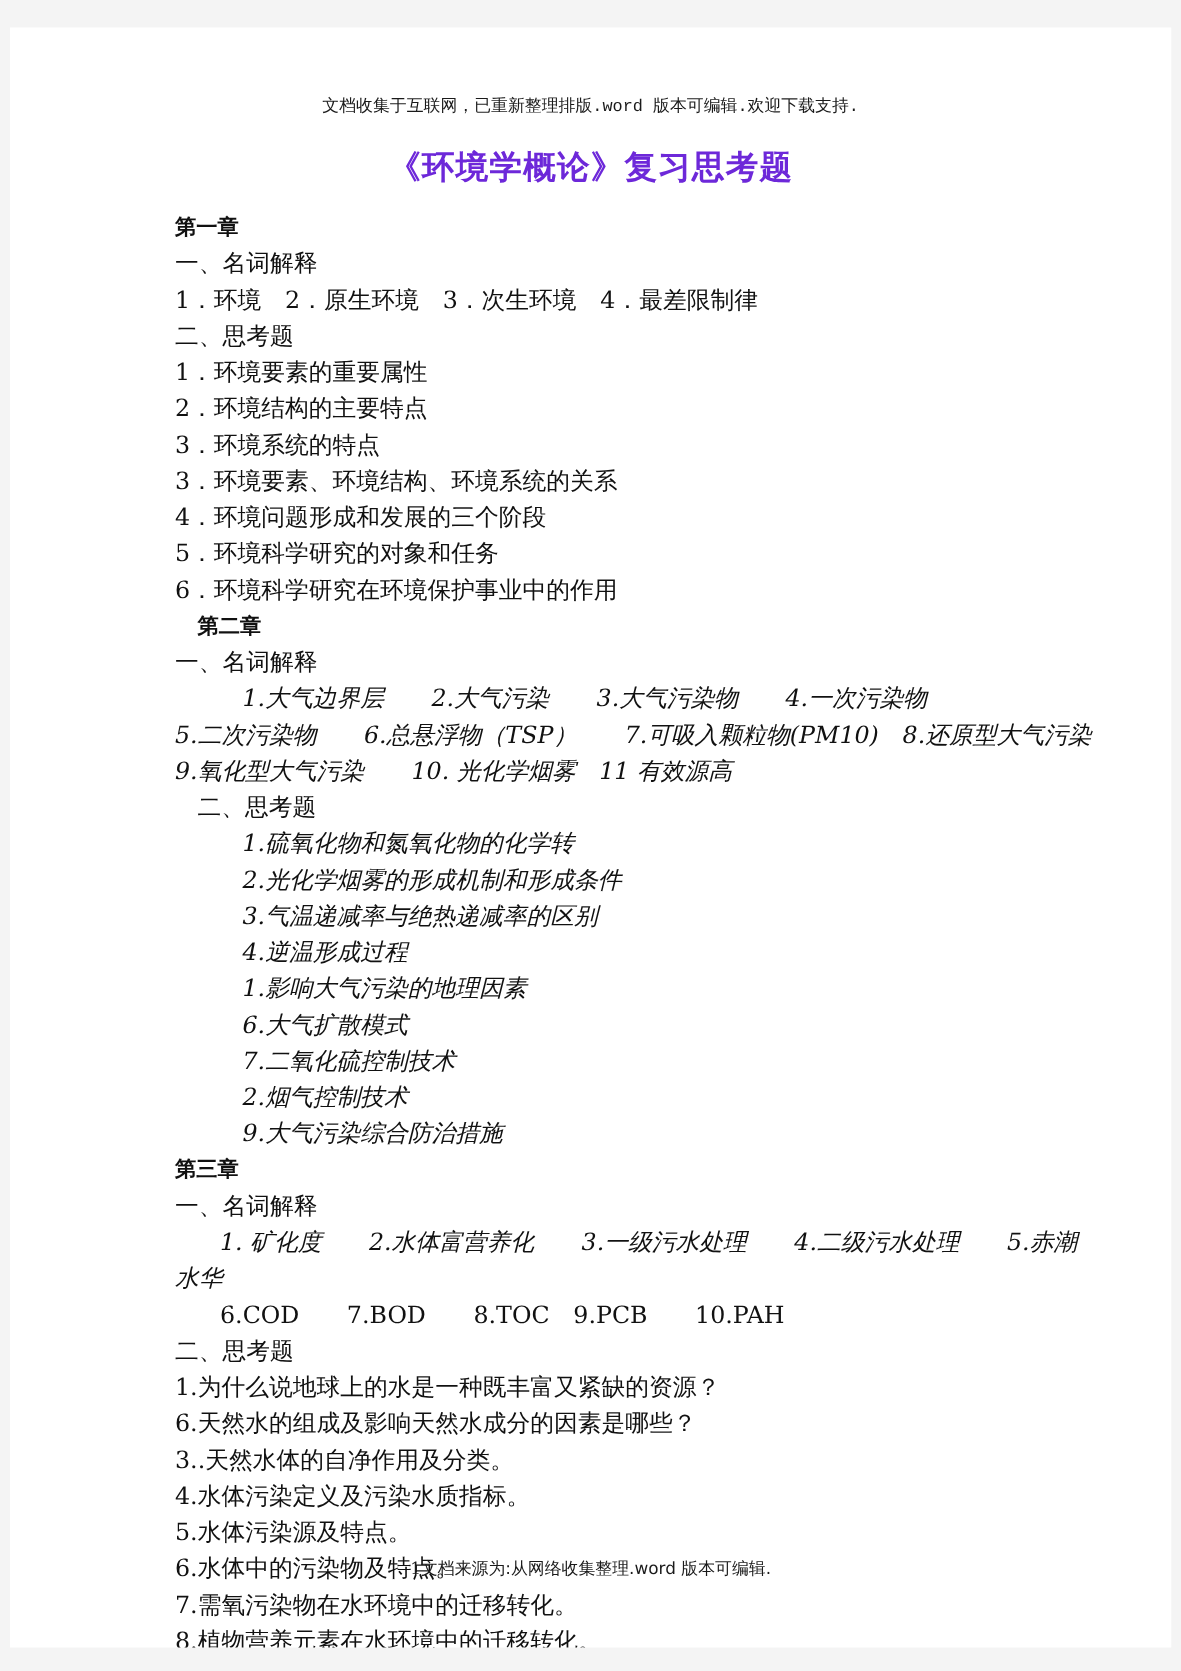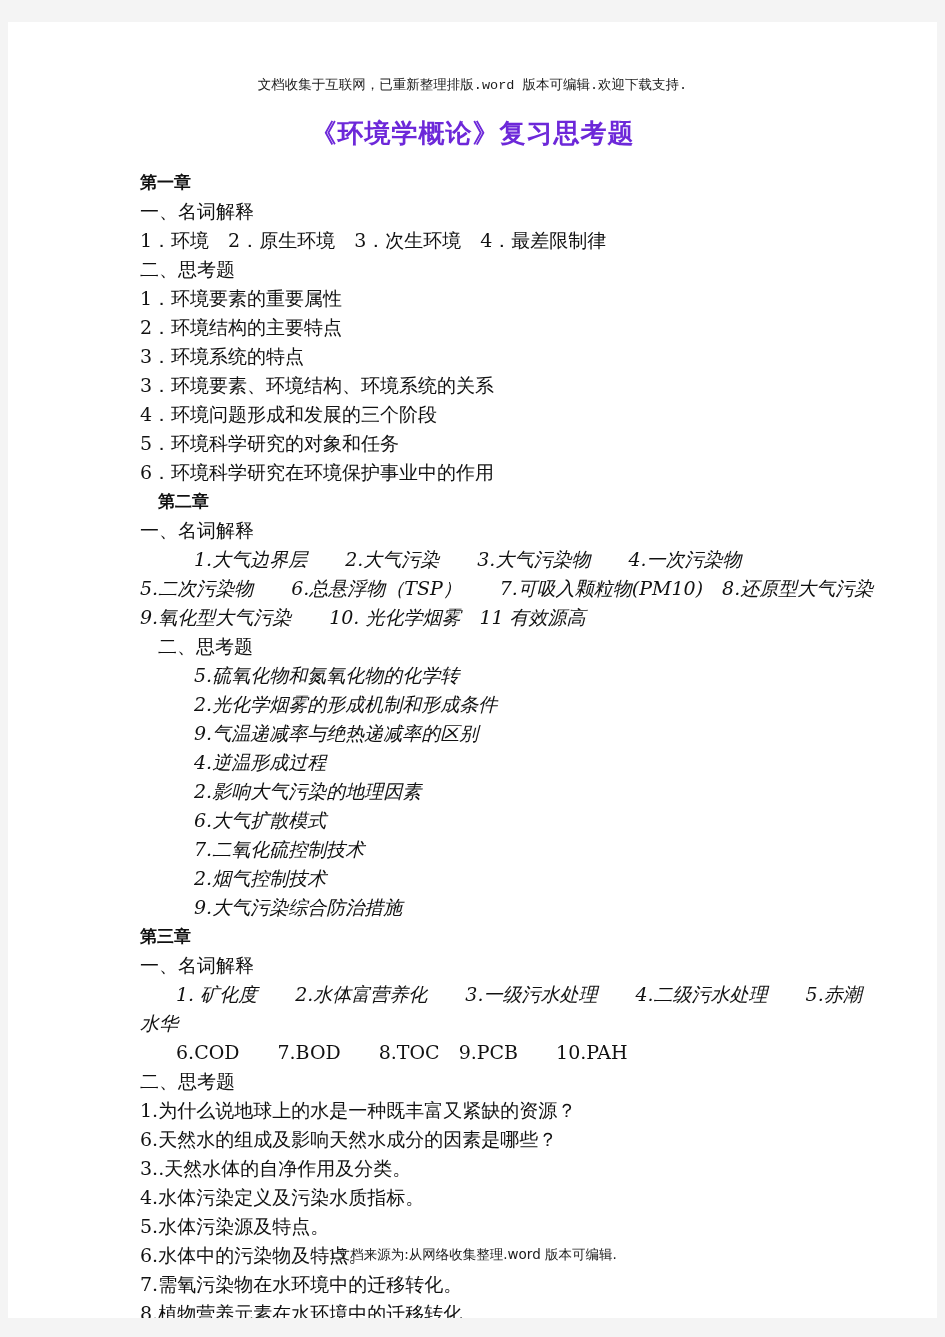--- a/index.html
+++ b/index.html
@@ -113,25 +113,25 @@
       <div class="line hang">3．环境要素、环境结构、环境系统的关系</div>
       <div class="line hang">4．环境问题形成和发展的三个阶段</div>
       <div class="line hang">5．环境科学研究的对象和任务</div>
       <div class="line hang">6．环境科学研究在环境保护事业中的作用</div>
 
       <div class="line chapter indent1">第二章</div>
       <div class="line hang">一、名词解释</div>
       <div class="line indent2">1.大气边界层　　2.大气污染　　3.大气污染物　　4.一次污染物</div>
       <div class="line indent2" style="text-indent:0;padding-left:54px;margin-left:-54px;">5.二次污染物　　6.总悬浮物（TSP）　　7.可吸入颗粒物(PM10)　8.还原型大气污染　　9.氧化型大气污染　　10. 光化学烟雾　11 有效源高</div>
       <div class="line indent1">二、思考题</div>
-      <div class="line indent2">5.硫氧化物和氮氧化物的化学转</div>
+      <div class="line indent2">1.硫氧化物和氮氧化物的化学转</div>
       <div class="line indent2">2.光化学烟雾的形成机制和形成条件</div>
-      <div class="line indent2">9.气温递减率与绝热递减率的区别</div>
+      <div class="line indent2">3.气温递减率与绝热递减率的区别</div>
       <div class="line indent2">4.逆温形成过程</div>
-      <div class="line indent2">2.影响大气污染的地理因素</div>
+      <div class="line indent2">1.影响大气污染的地理因素</div>
       <div class="line indent2">6.大气扩散模式</div>
       <div class="line indent2">7.二氧化硫控制技术</div>
       <div class="line indent2">2.烟气控制技术</div>
       <div class="line indent2">9.大气污染综合防治措施</div>
 
       <div class="line chapter hang">第三章</div>
       <div class="line hang">一、名词解释</div>
       <div class="line indent3" style="padding-left:36px;margin-left:-36px;text-indent:36px;font-style:italic;">1. 矿化度　　2.水体富营养化　　3.一级污水处理　　4.二级污水处理　　5.赤潮　　水华</div>
       <div class="line indent3">6.COD　　7.BOD　　8.TOC　9.PCB　　10.PAH</div>
       <div class="line hang">二、思考题</div>

